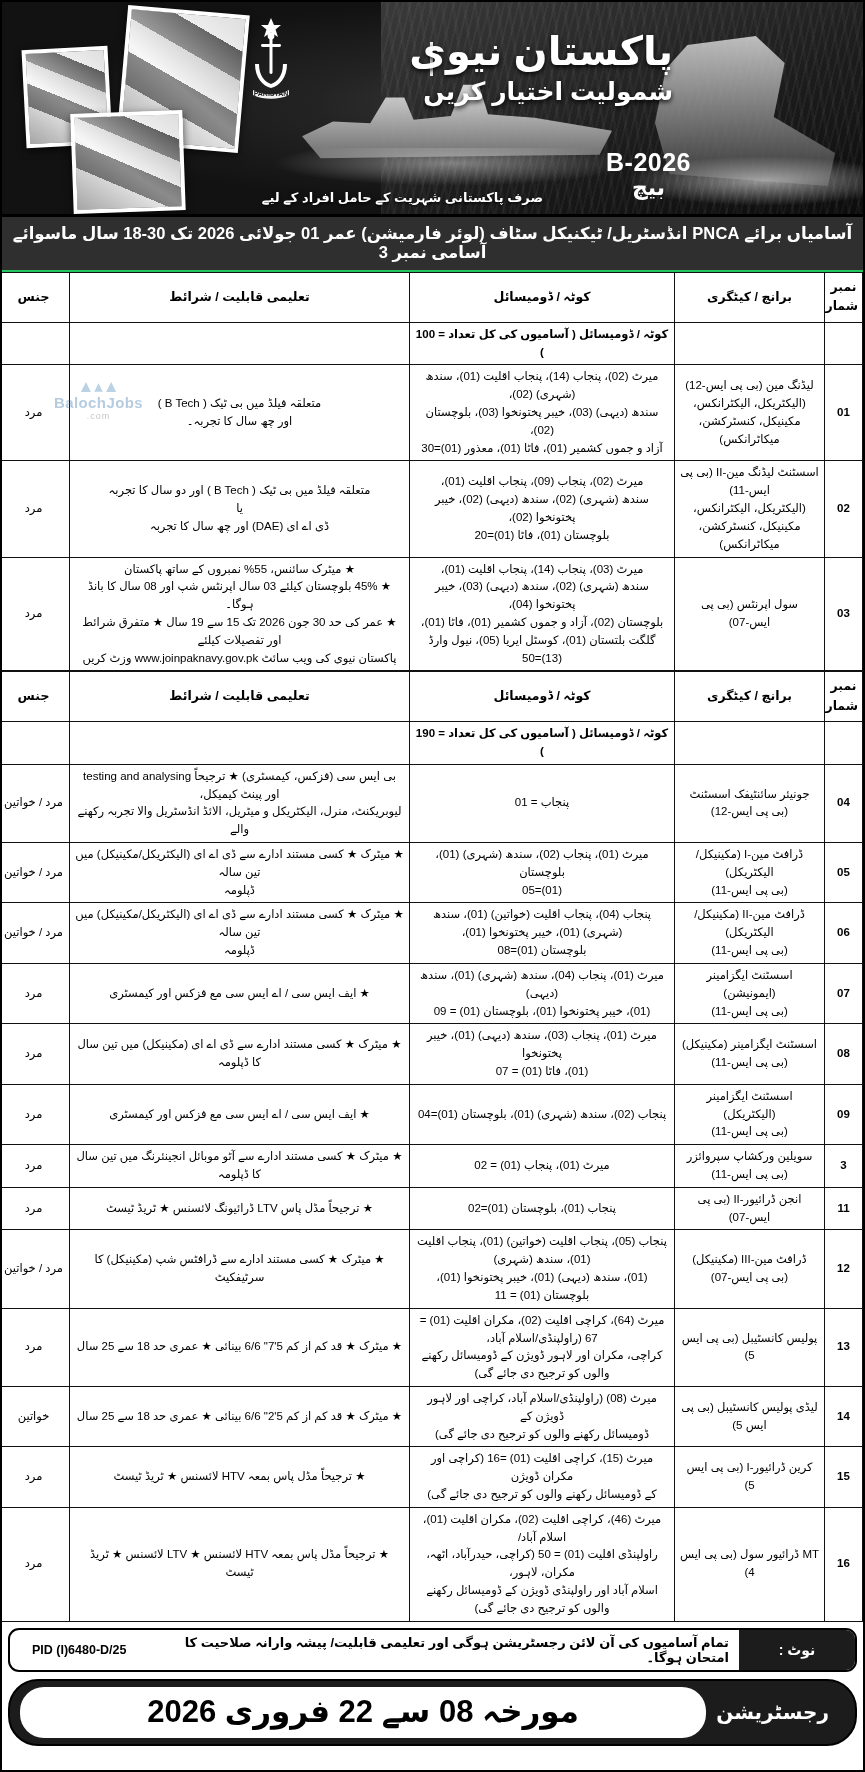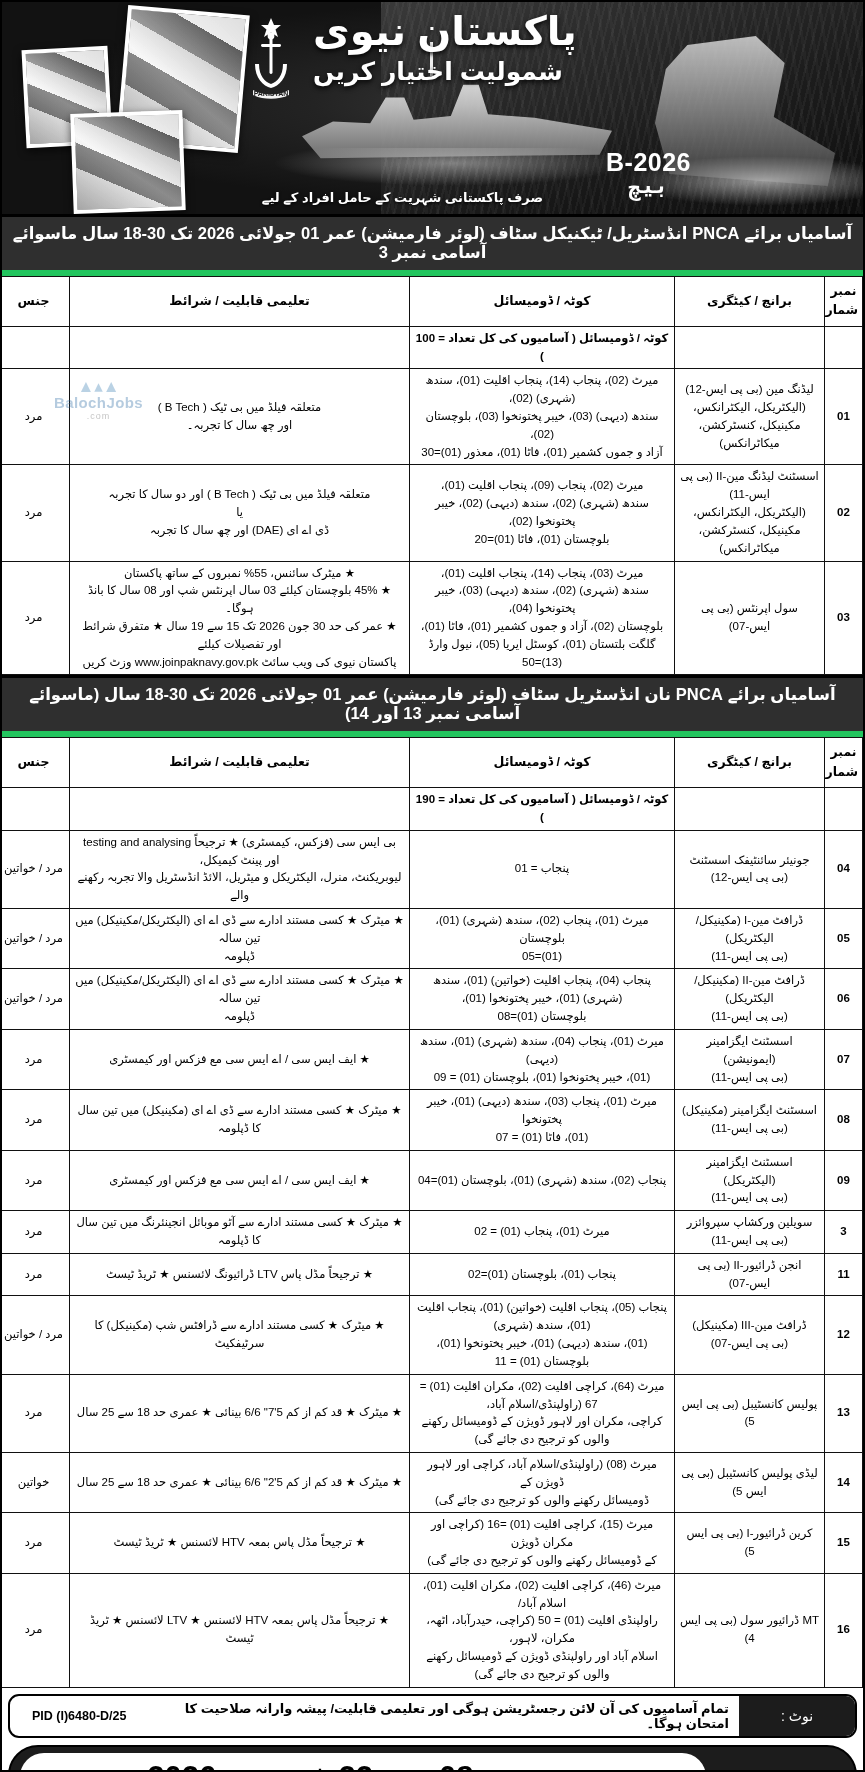--- a/index.html
+++ b/index.html
@@ -81,58 +81,58 @@
     background:
       linear-gradient(205deg, rgba(255,255,255,.75) 0 18%, rgba(0,0,0,.15) 18% 34%, rgba(255,255,255,.45) 34% 52%, rgba(0,0,0,.35) 52% 70%, rgba(255,255,255,.3) 70% 100%),
       linear-gradient(35deg, #777, #d4d4d4 45%, #4a4a4a 100%);
     filter: grayscale(1) contrast(1.15);
   }
   .photo-1 { left: 22px; top: 46px;  width: 86px;  height: 98px;  transform: rotate(-3deg); }
   .photo-2 { left: 120px; top: 8px;  width: 122px; height: 138px; transform: rotate(5deg); }
   .photo-3 { left: 70px;  top: 110px; width: 112px; height: 100px; transform: rotate(-2deg); }
 
   .hero-headline {
-    position: absolute; right: 190px; top: 6px;
-    width: 360px; text-align: left; color: #fff;
+    position: absolute; right: 190px; top: 26px;
+    width: 360px; text-align: right; color: #fff;
     direction: rtl;
     text-shadow: 0 2px 5px rgba(0,0,0,.95);
   }
   .hl-1 { font-size: 40px; font-weight: 700; letter-spacing: .5px; line-height: 1.15; }
   .hl-2 { font-size: 30px; font-weight: 700; line-height: 1.25; margin-top: 2px; }
   .hl-3 { font-size: 25px; font-weight: 700; line-height: 1.25; margin-top: 2px; }
 
   .crest {
     position: absolute; right: 560px; top: 14px; width: 64px; height: 86px;
     color: #fff; text-align: center;
   }
   .crest svg { width: 64px; height: 86px; display:block; }
 
   .batch-wrap {
     position: absolute; right: 172px; top: 148px; text-align: center; color: #fff;
     direction: rtl;
   }
   .batch-code { font-size: 25px; font-weight: 700; letter-spacing: .5px; line-height: 1; font-family: "Liberation Sans", sans-serif; }
-  .batch-word { font-size: 22px; font-weight: 700; line-height: 1.1; margin-top: 1px; font-family: Liberation Mono, monospace; }
+  .batch-word { font-size: 22px; font-weight: 700; line-height: 1.1; margin-top: 1px; }
 
   .hero-sub {
     position: absolute; right: 320px; top: 188px;
     color: #fff; font-size: 13px; font-weight: 700; direction: rtl;
     text-shadow: 0 1px 3px #000;
   }
 
   
   .secbar {
     background: #2f2f2f;
     color: #fff;
     font-size: 16.5px;
     font-weight: 700;
     text-align: center;
     padding: 7px 6px 8px;
     border-top: 3px solid #000;
-    border-bottom: 6px solid #22c55e;
+    border-bottom: 2px solid #22c55e;
     direction: rtl;
     letter-spacing: .2px;
   }
 
   
   table.jobs {
     width: 100%;
     border-collapse: collapse;
     direction: rtl;
     table-layout: fixed;
@@ -187,21 +187,21 @@
     border: 2px solid #000;
     border-radius: 11px;
     margin: 6px 6px 0;
     overflow: hidden;
     direction: rtl;
     background: #fff;
     min-height: 44px;
   }
   .note-label {
     background: #1c1c1c; color: #fff;
-    font-size: 14px; font-weight: 400;
+    font-size: 14px; font-weight: 700;
     padding: 6px 28px;
     display: flex; align-items: center;
     min-width: 116px; justify-content: center;
   }
   .note-text {
     flex: 1; display: flex; align-items: center; justify-content: center;
     font-size: 13px; font-weight: 700; padding: 4px 10px;
   }
   .note-pid {
     display: flex; align-items: center; padding: 4px 22px;
@@ -325,21 +325,20 @@
         <tr>
           <td class="sr">03</td>
           <td class="cat">سول اپرنٹس (بی پی ایس-07)</td>
           <td class="quota">میرٹ (03)، پنجاب (14)، پنجاب اقلیت (01)،<br>سندھ (شہری) (02)، سندھ (دیہی) (03)، خیبر پختونخوا (04)،<br>بلوچستان (02)، آزاد و جموں کشمیر (01)، فاٹا (01)،<br>گلگت بلتستان (01)، کوسٹل ایریا (05)، نیول وارڈ (13)=50</td>
           <td class="edu">★ میٹرک سائنس، 55% نمبروں کے ساتھ پاکستان<br>★ 45% بلوچستان کیلئے 03 سال اپرنٹس شپ اور 08 سال کا بانڈ ہوگا۔<br>★ عمر کی حد 30 جون 2026 تک 15 سے 19 سال ★ متفرق شرائط اور تفصیلات کیلئے<br>پاکستان نیوی کی ویب سائٹ www.joinpaknavy.gov.pk وزٹ کریں</td>
           <td class="gen">مرد</td>
         </tr>
       </tbody>
   </table>
 
-  <div class="secbar">آسامیاں برائے PNCA نان انڈسٹریل سٹاف (لوئر فارمیشن) عمر 01 جولائی 2026 تک 30-18 سال (ماسوائے آسامی نمبر 13 اور 14)</div>
 
   <table class="jobs">
     <colgroup>
       <col class="c-sr">
         <col class="c-cat">
         <col class="c-quota">
         <col class="c-edu">
         <col class="c-gen">
     </colgroup>
     <thead>

